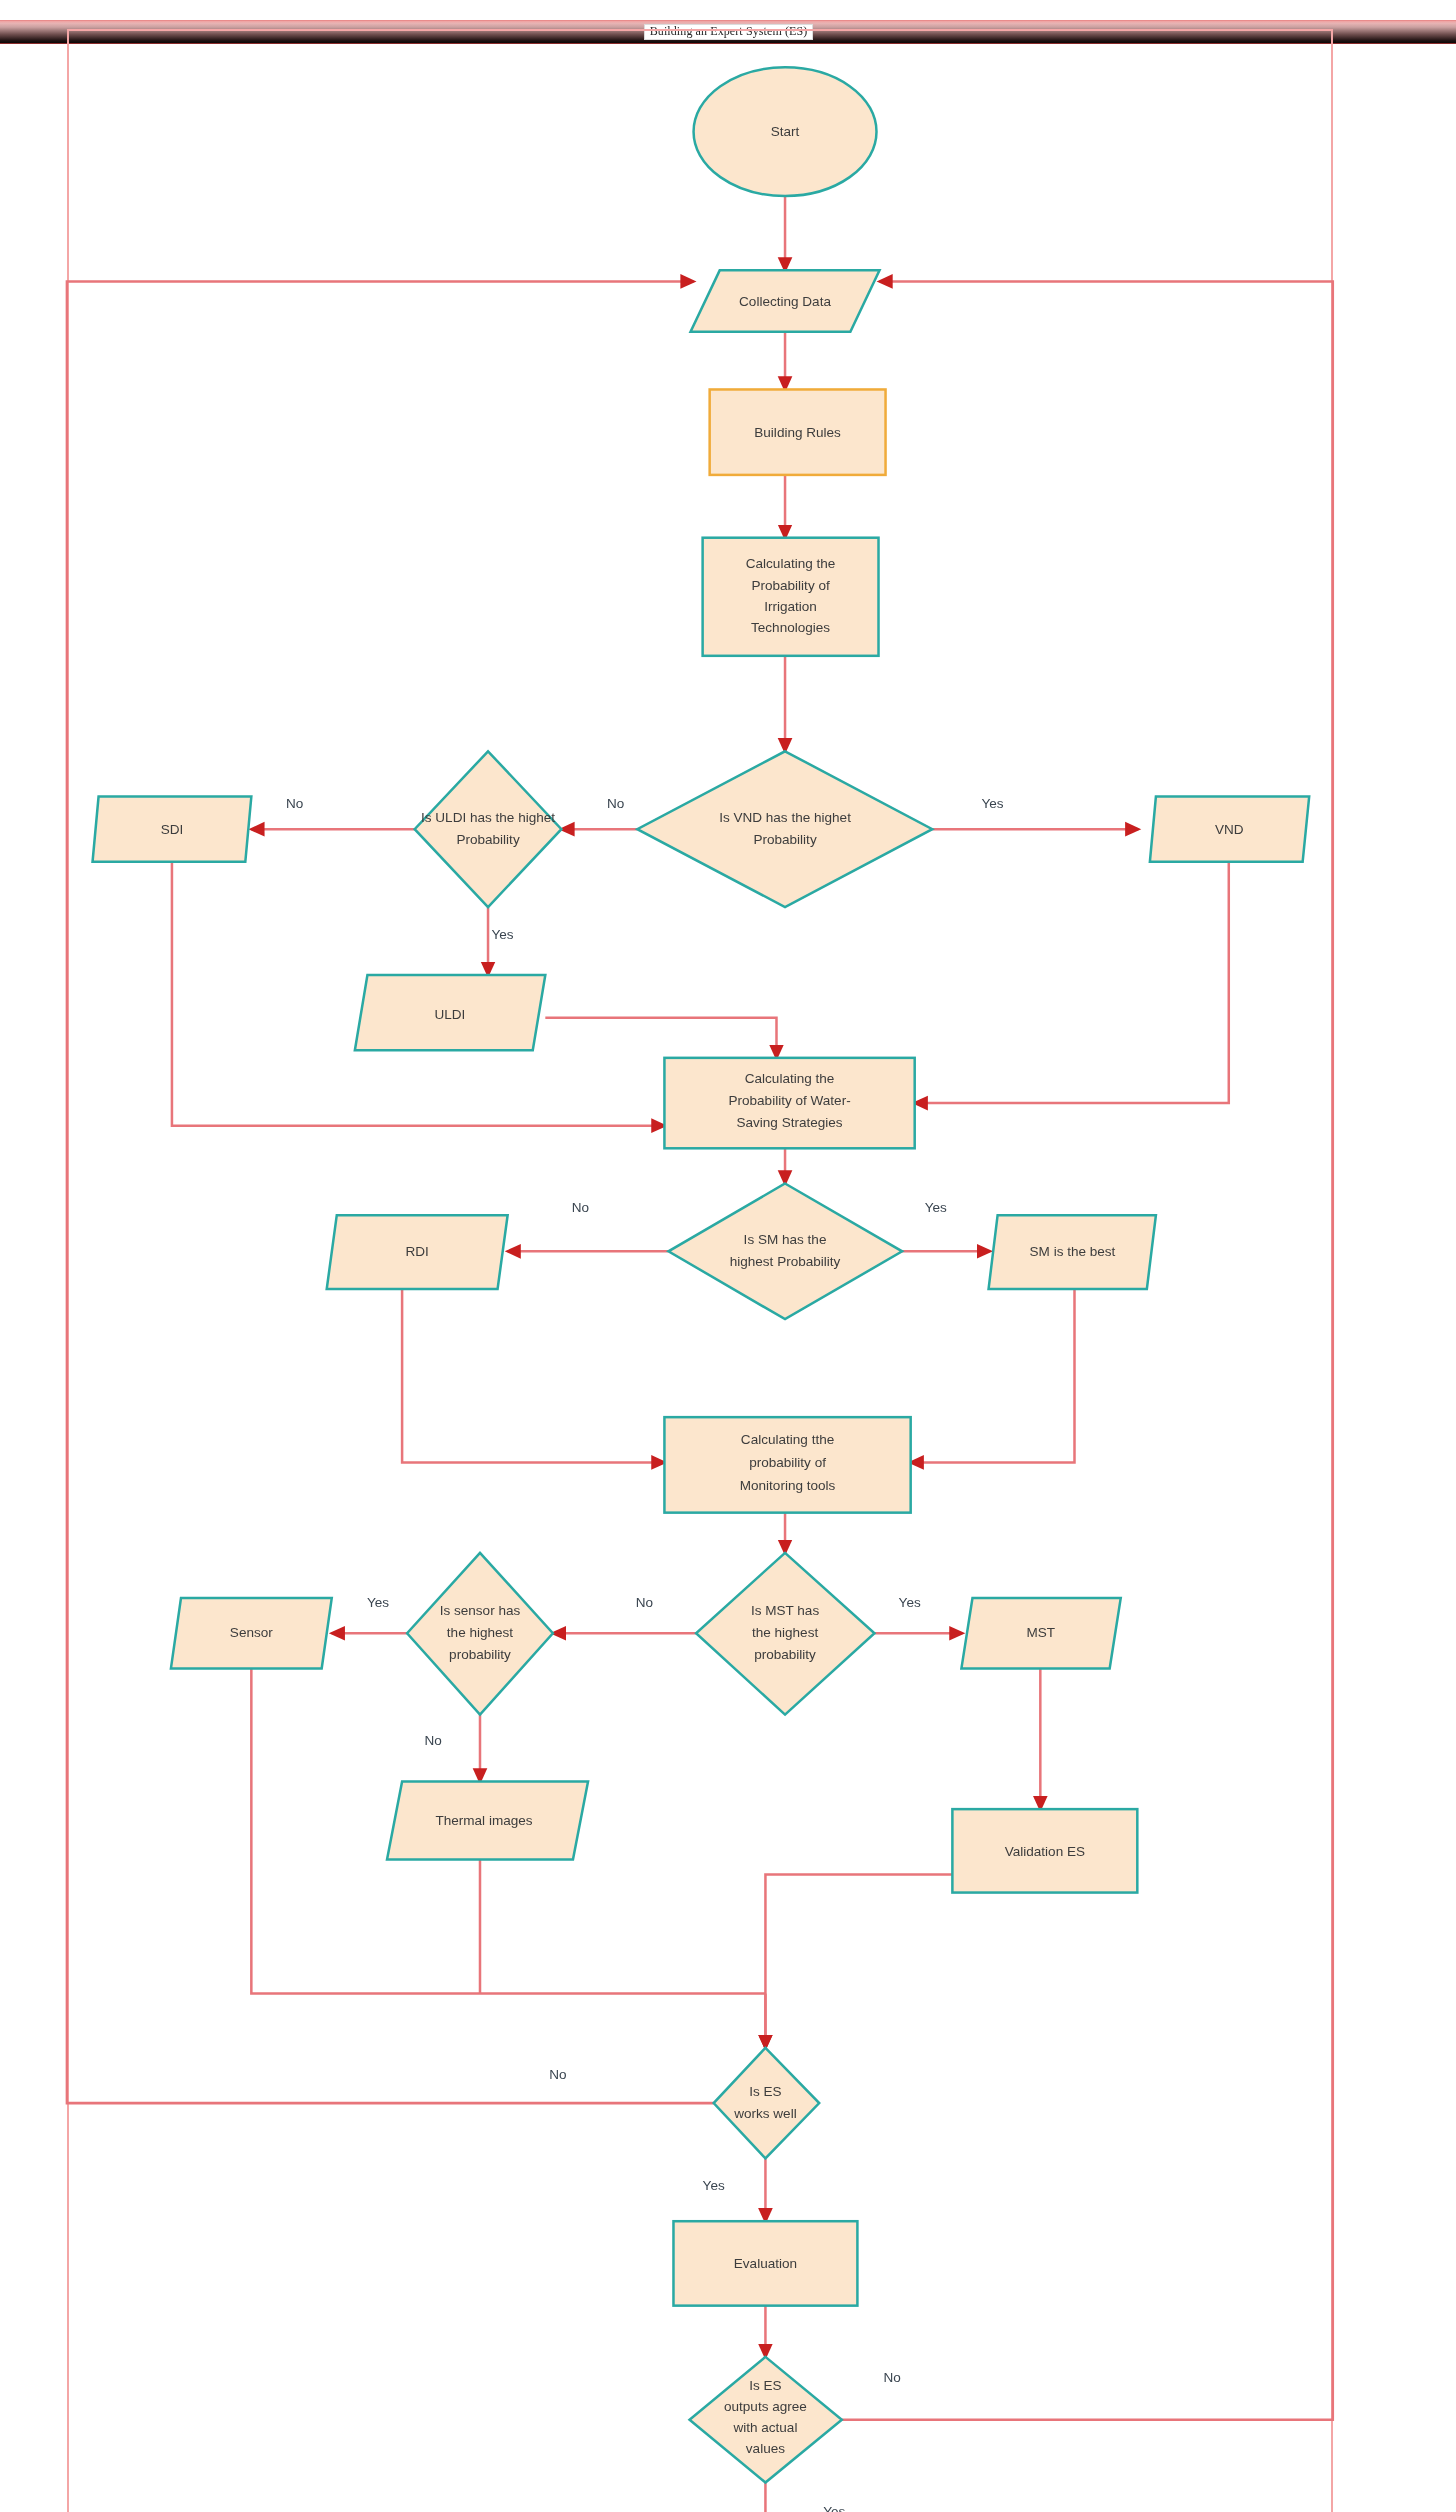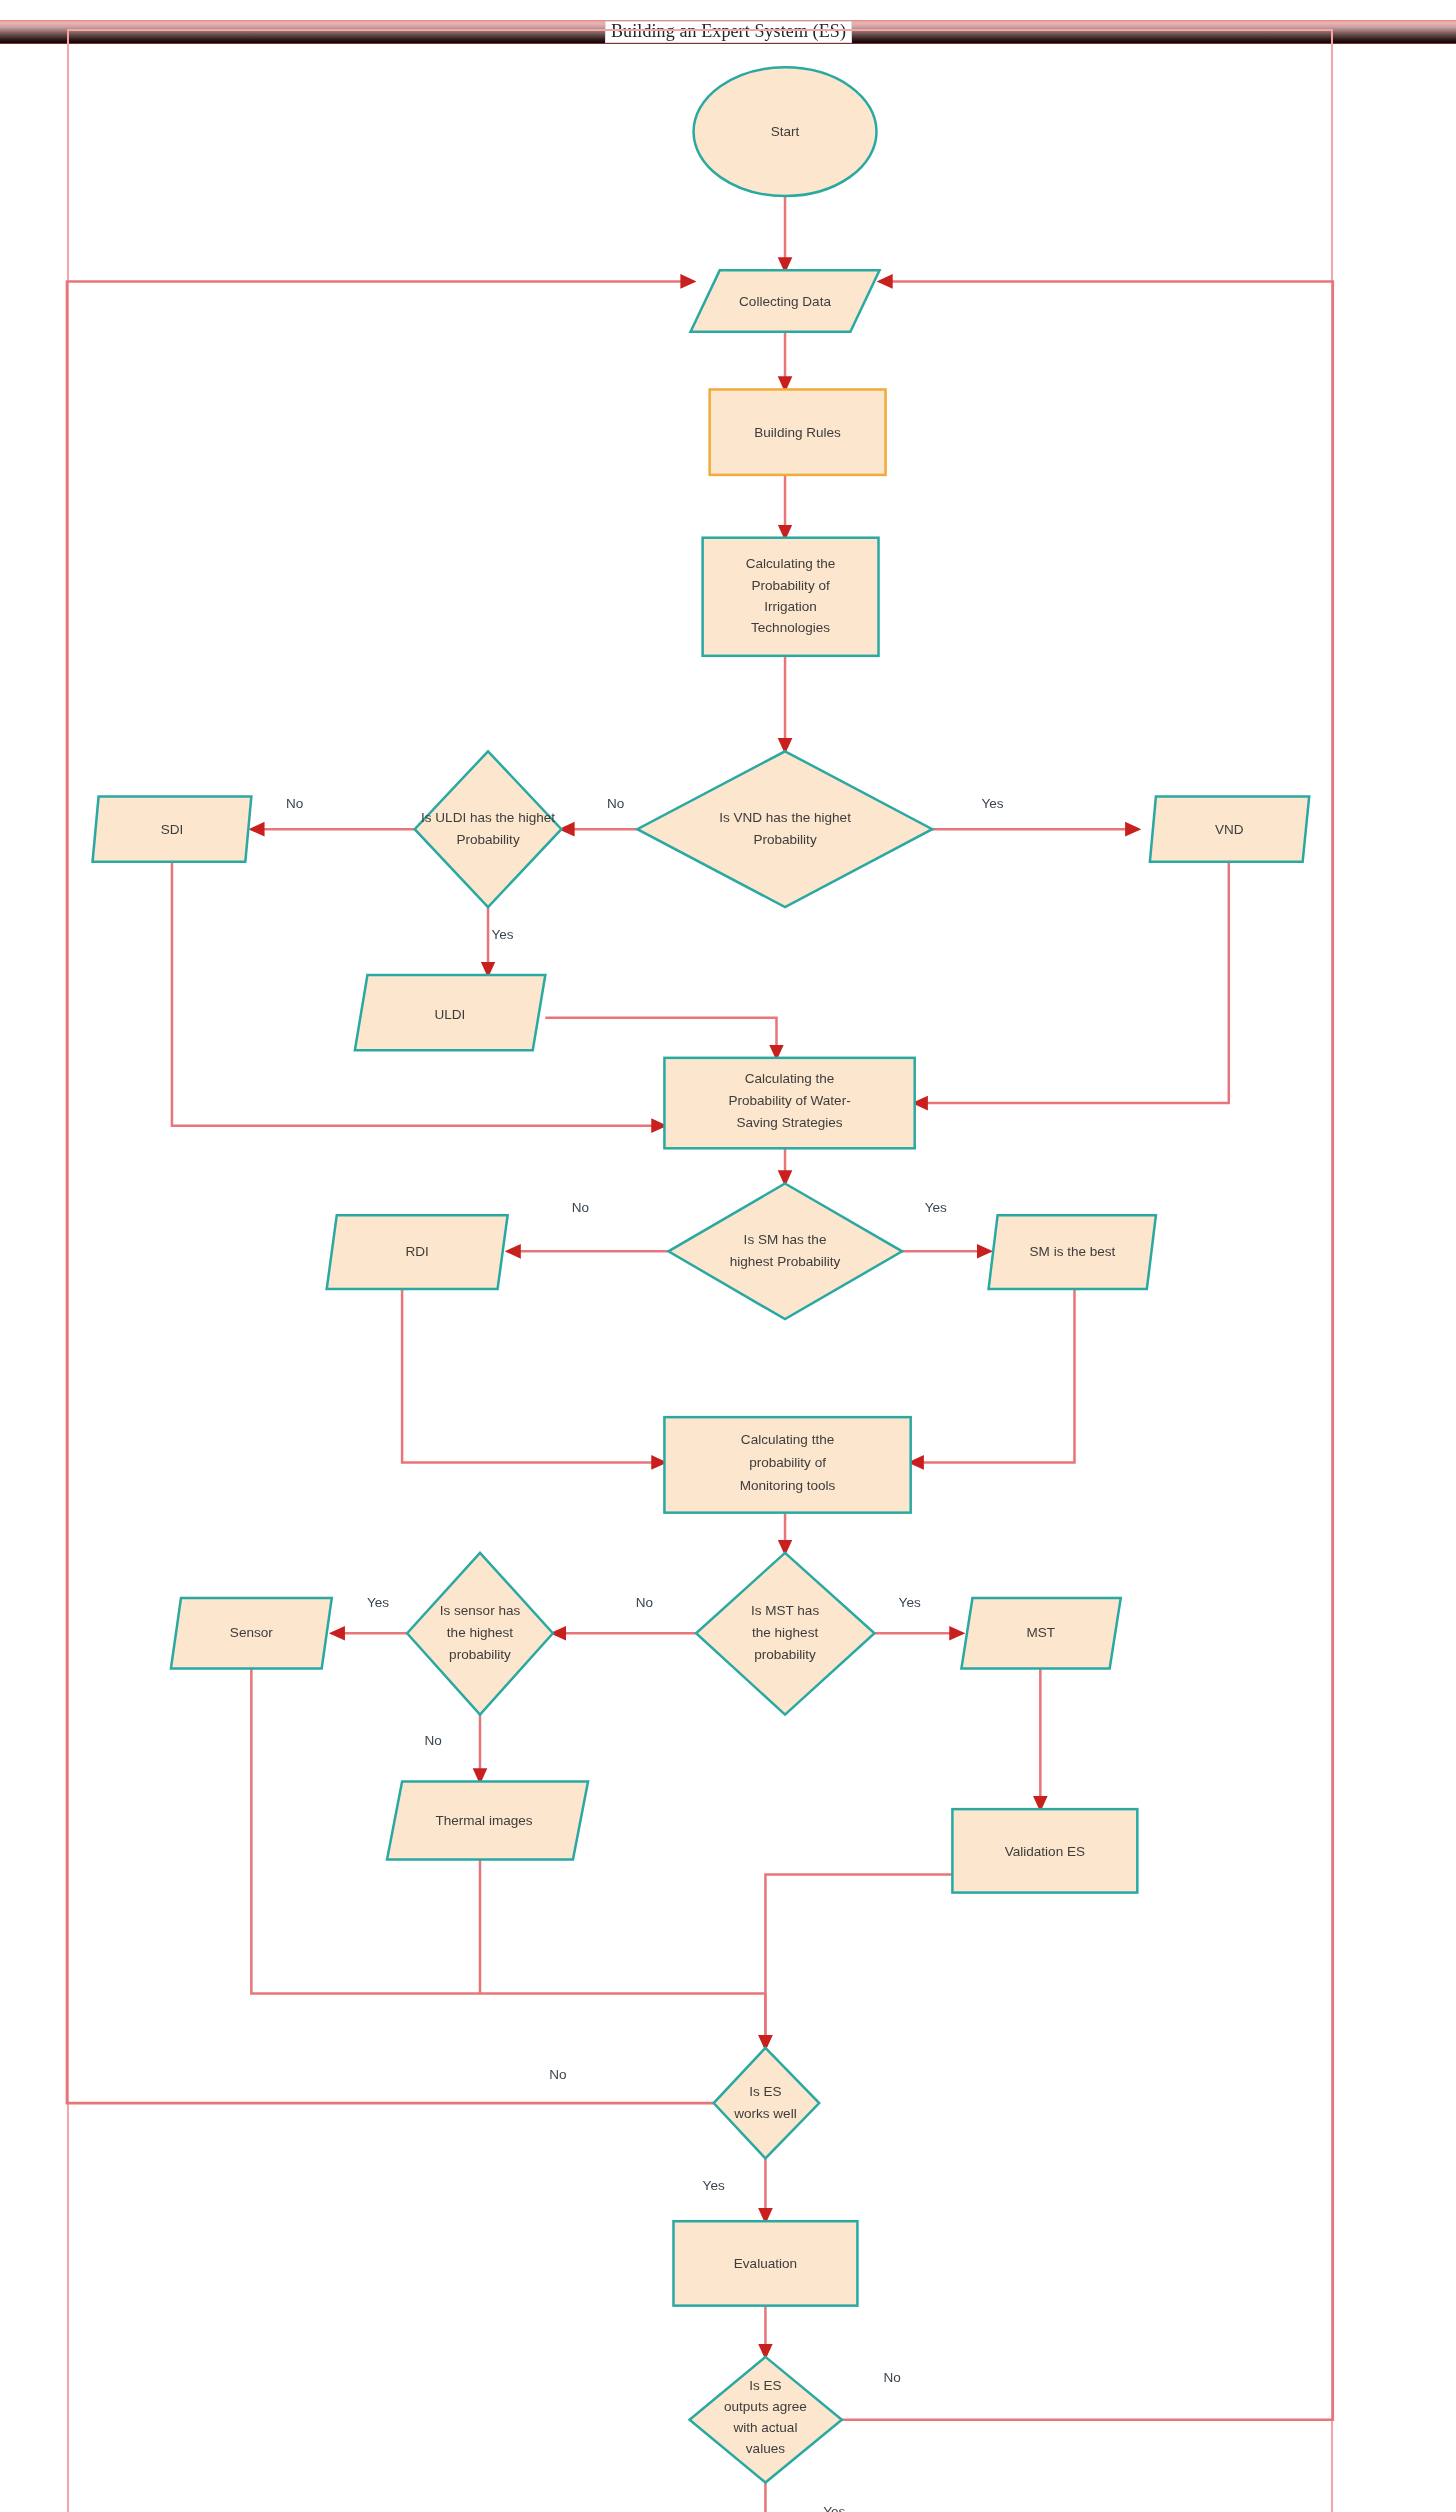--- a/index.html
+++ b/index.html
@@ -40,21 +40,21 @@
     border-bottom:1.5px solid #8a2b2b;
     box-sizing:border-box;
     display:flex;
     align-items:center;
     justify-content:center;
   }
   #title-text{
     background:#ffffff;
     color:#262626;
     font-family:"Liberation Serif", serif;
-    font-size:18px;
+    font-size:12px;
     line-height:1.05;
     padding:0.5px 5px 1px 5px;
     letter-spacing:0.1px;
     white-space:nowrap;
     border:0.5px solid #dcdcdc;
   }
   #flow{
     position:absolute;
     left:0; top:0;
     width:1457px;

